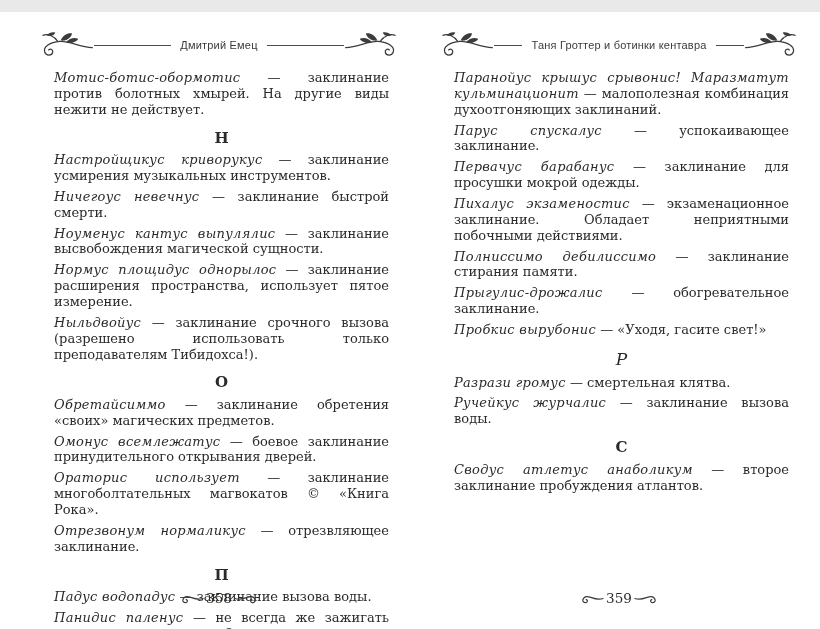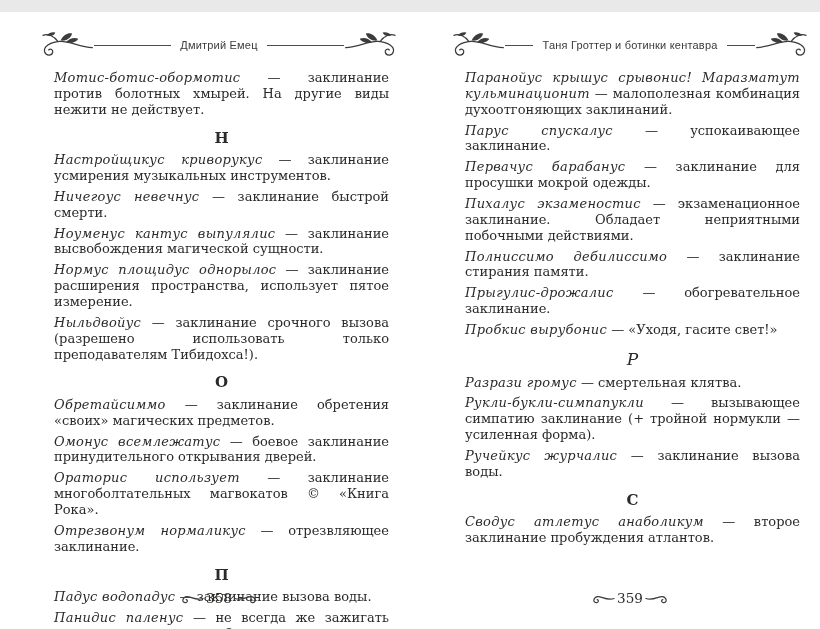--- a/index.html
+++ b/index.html
@@ -2,21 +2,21 @@
 <html><head>
 <meta charset="utf-8">
 <style>
   html,body { margin:0; padding:0; background:#e9e9e9; }
   .spread {
     position:relative; width:820px; height:629px; margin:12px auto;
     background:#ffffff; overflow:hidden;
   }
   .page { position:absolute; top:16px; height:600px; }
   .page-left  { left:36px;  width:366px; }
-  .page-right { left:447px; width:366px; }
+  .page-right { left:436px; width:366px; }
 
   .running-head { display:flex; align-items:center; height:34px; }
   .head-rule { flex:1 1 auto; height:0; border-top:1px solid #4c4c4c; }
   .head-title {
     padding:0 9px; font-family:"Liberation Sans",sans-serif;
     font-size:11px; color:#3b3b3b; white-space:nowrap; letter-spacing:.2px;
   }
   .orn { width:58px; height:30px; flex:0 0 auto; }
   .orn svg { width:100%; height:100%; display:block; }
   .orn.mirror svg { transform:scaleX(-1); }
@@ -212,24 +212,20 @@
       <p class="entry">
         <i class="term">Пробкис вырубонис</i>
         <span class="def">— «Уходя, гасите свет!»</span>
       </p>
       <h3 class="section script">Р</h3>
       <p class="entry">
         <i class="term">Разрази громус</i>
         <span class="def">— смертельная клятва.</span>
       </p>
       <p class="entry">
-        <i class="term">Рукли-букли-симпапукли</i>
-        <span class="def">— вызывающее симпатию заклинание (+ тройной нормукли — усиленная форма).</span>
-      </p>
-      <p class="entry">
         <i class="term">Ручейкус журчалис</i>
         <span class="def">— заклинание вызова воды.</span>
       </p>
       <h3 class="section">С</h3>
       <p class="entry">
         <i class="term">Сводус атлетус анаболикум</i>
         <span class="def">— второе заклинание пробуждения атлантов.</span>
       </p>
     </div>
 

